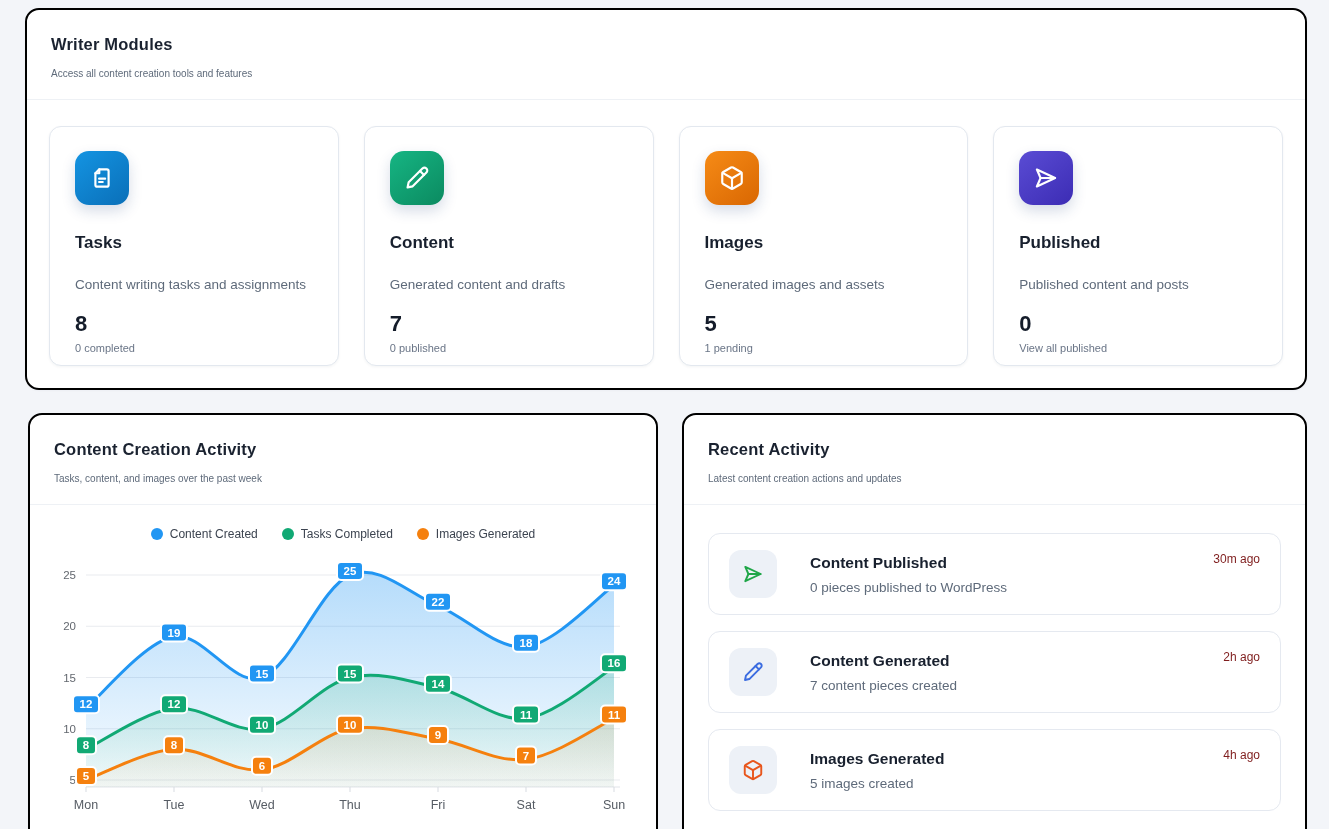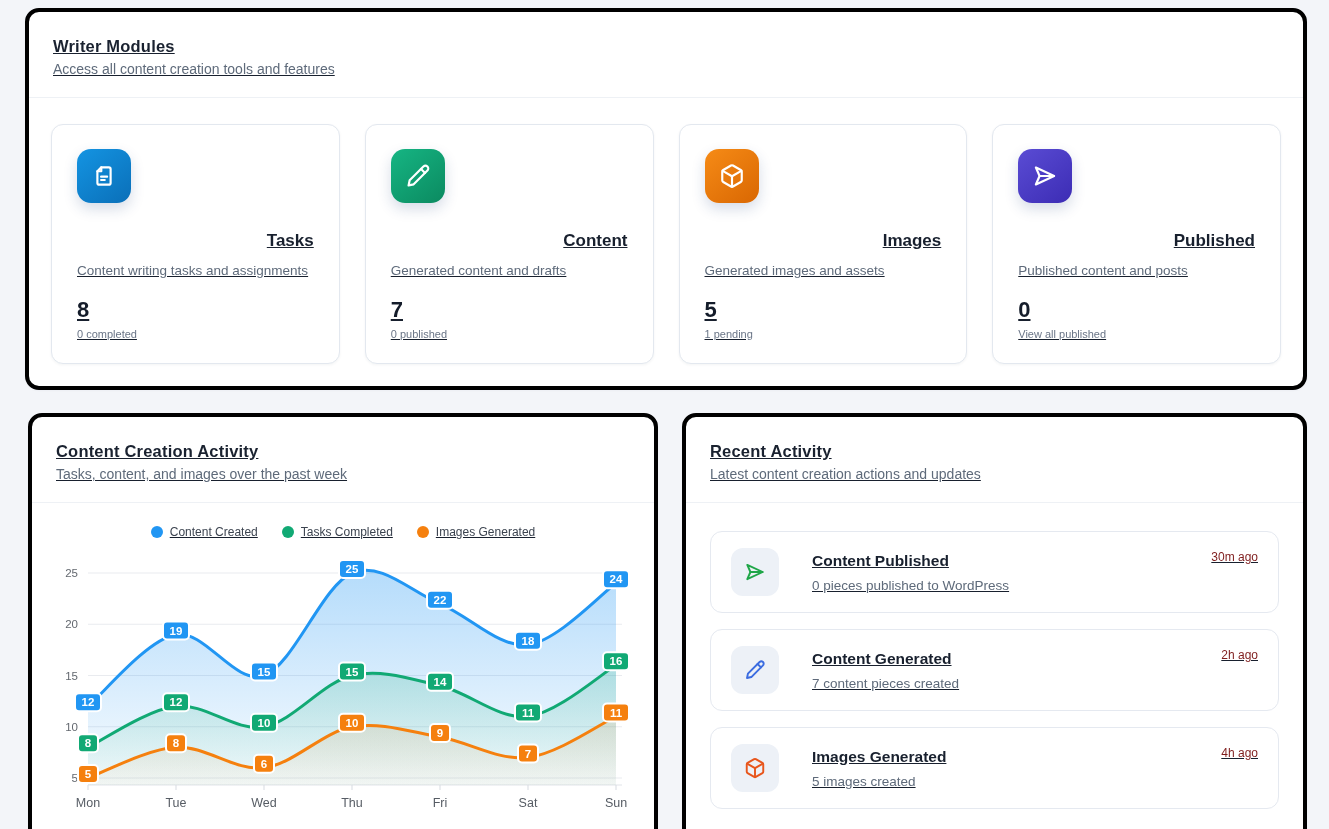--- a/index.html
+++ b/index.html
@@ -6,47 +6,46 @@
   html,body { width:1329px; height:829px; overflow:hidden; }
   body {
     background:#f3f5f9;
     font-family:"Liberation Sans","DejaVu Sans",sans-serif;
     color:#18202e;
     position:relative;
   }
   .panel {
     position:absolute;
     background:#ffffff;
-    border:4px solid #000000;
+    border:2px solid #000000;
     border-radius:14px;
     box-shadow:0 1px 2px rgba(20,30,50,.03);
-    text-decoration:underline;
   }
   #top-panel   { left:25px;  top:8px;   width:1282px; height:382px; }
   #chart-panel { left:28px;  top:413px; width:630px;  height:520px; }
   #recent-panel{ left:682px; top:413px; width:625px;  height:520px; }
 
   .panel-header { padding:25px 24px 20px 24px; border-bottom:1px solid #eef1f5; }
   .panel-title { font-size:16.5px; font-weight:700; color:#1a2230; letter-spacing:.2px; }
-  .panel-subtitle { margin-top:5px; font-size:14px; color:#5e6a7a; }
+  .panel-subtitle { margin-top:14px; font-size:10px; color:#5e6a7a; }
 
   
   .cards-row { display:grid; grid-template-columns:repeat(4,1fr); gap:25px; padding:26px 22px; }
   .module-card {
     background:#fff; border:1px solid #e3e8ef; border-radius:12px;
     padding:24px 25px; height:240px; cursor:pointer;
     box-shadow:0 1px 3px rgba(20,30,50,.05);
   }
   .tile {
     width:54px; height:54px; border-radius:14px;
     display:flex; align-items:center; justify-content:center;
     color:#fff; box-shadow:0 6px 14px rgba(30,60,120,.18);
   }
-  .module-card .card-title { margin-top:28px; font-size:17px; font-weight:700; color:#18202e;text-align:right; }
-  .module-card .card-desc  { margin-top:12px; font-size:13.5px; color:#5e6a7a; }
+  .module-card .card-title { margin-top:28px; font-size:17px; font-weight:700; color:#18202e; }
+  .module-card .card-desc  { margin-top:24px; font-size:13.5px; color:#5e6a7a; }
   .module-card .card-count { margin-top:19px; font-size:22px; font-weight:800; color:#141c2a; }
   .module-card .card-sub   { margin-top:5px; font-size:11px; color:#6a7587; }
 
   
   .legend { display:flex; justify-content:center; gap:24px; margin-top:22px; }
   .legend-item { display:flex; align-items:center; gap:7px; cursor:pointer; }
   .legend-dot { width:12px; height:12px; border-radius:50%; }
   .legend-label { font-size:12px; color:#3c4450; }
   #chart-svg { display:block; margin-top:6px; }
 

